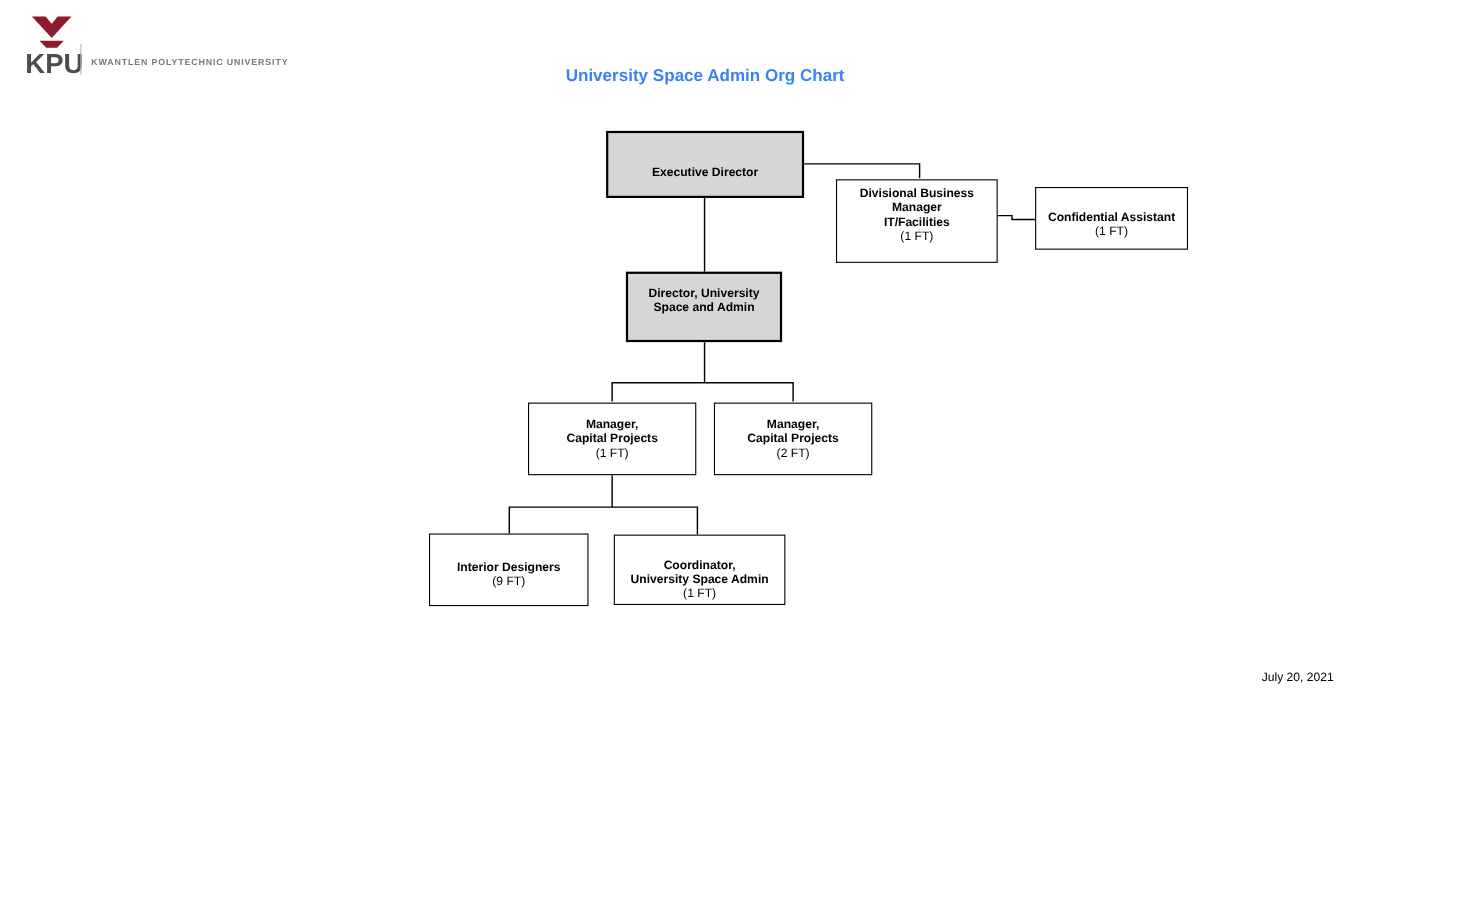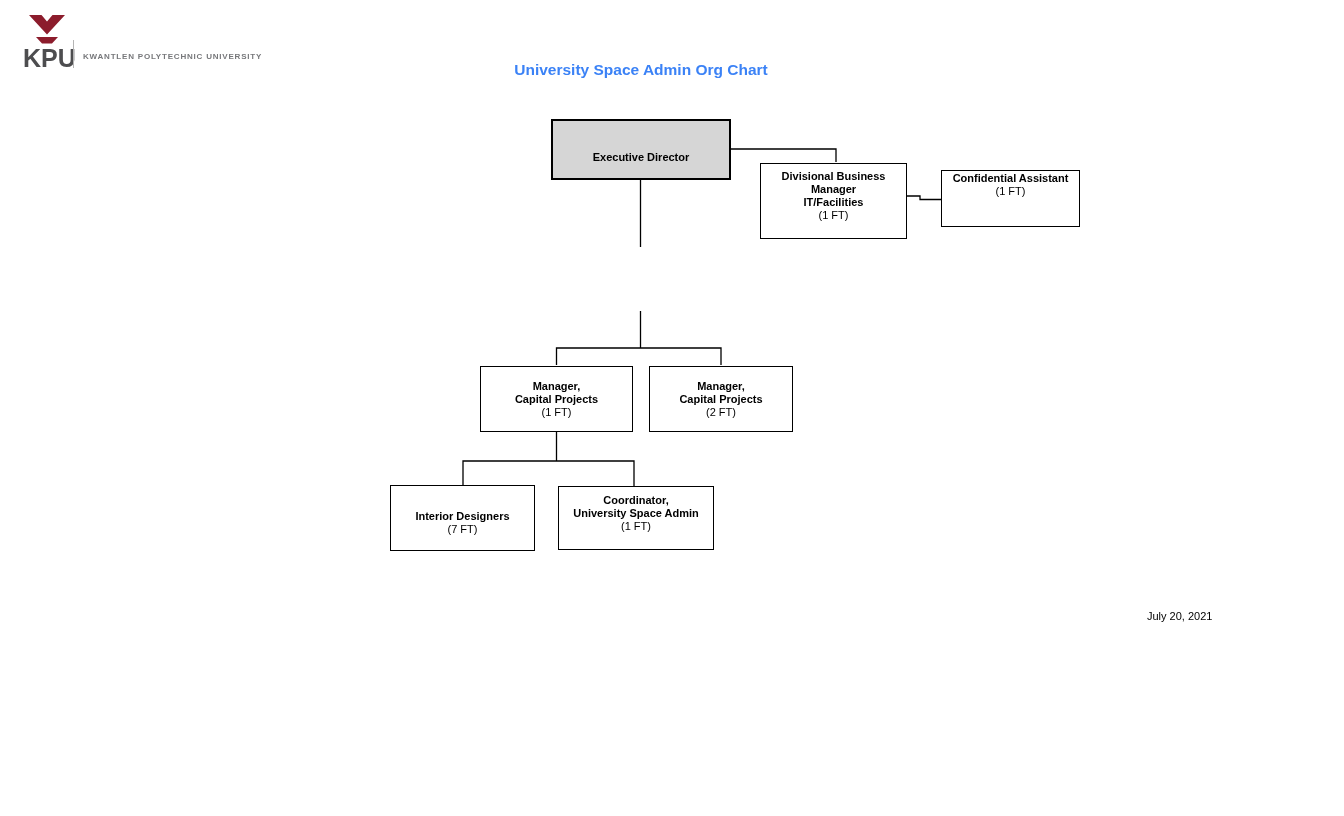--- a/index.html
+++ b/index.html
@@ -98,44 +98,48 @@
     <div class="t">Executive Director</div>
   </div>
 
   <div class="node" style="left:760px; top:163px; width:147px; height:76px; padding-top:6px;">
     <div class="t">Divisional Business</div>
     <div class="t">Manager</div>
     <div class="t">IT/Facilities</div>
     <div class="c">(1 FT)</div>
   </div>
 
-  <div class="node" style="left:941px; top:170px; width:139px; height:57px; padding-top:1px;">
+  <div class="node" style="left:941px; top:170px; width:139px; height:57px; padding-top:21px;">
     <div class="t">Confidential Assistant</div>
     <div class="c">(1 FT)</div>
   </div>
 
+  <div class="node gray" style="left:569px; top:247px; width:142px; height:64px; padding-top:12px;">
+    <div class="t">Director, University</div>
+    <div class="t">Space and Admin</div>
+  </div>
 
   <div class="node" style="left:480px; top:366px; width:153px; height:66px; padding-top:13px;">
     <div class="t">Manager,</div>
     <div class="t">Capital Projects</div>
     <div class="c">(1 FT)</div>
   </div>
 
   <div class="node" style="left:649px; top:366px; width:144px; height:66px; padding-top:13px;">
     <div class="t">Manager,</div>
     <div class="t">Capital Projects</div>
     <div class="c">(2 FT)</div>
   </div>
 
   <div class="node" style="left:390px; top:485px; width:145px; height:66px; padding-top:24px;">
     <div class="t">Interior Designers</div>
-    <div class="c">(7 FT)</div>
+    <div class="c">(9 FT)</div>
   </div>
 
-  <div class="node" style="left:558px; top:486px; width:156px; height:64px; padding-top:7px;">
+  <div class="node" style="left:558px; top:486px; width:156px; height:64px; padding-top:21px;">
     <div class="t">Coordinator,</div>
     <div class="t">University Space Admin</div>
     <div class="c">(1 FT)</div>
   </div>
 
   <div class="date-label">July 20, 2021</div>
 
 </div>
 
 </body></html>

